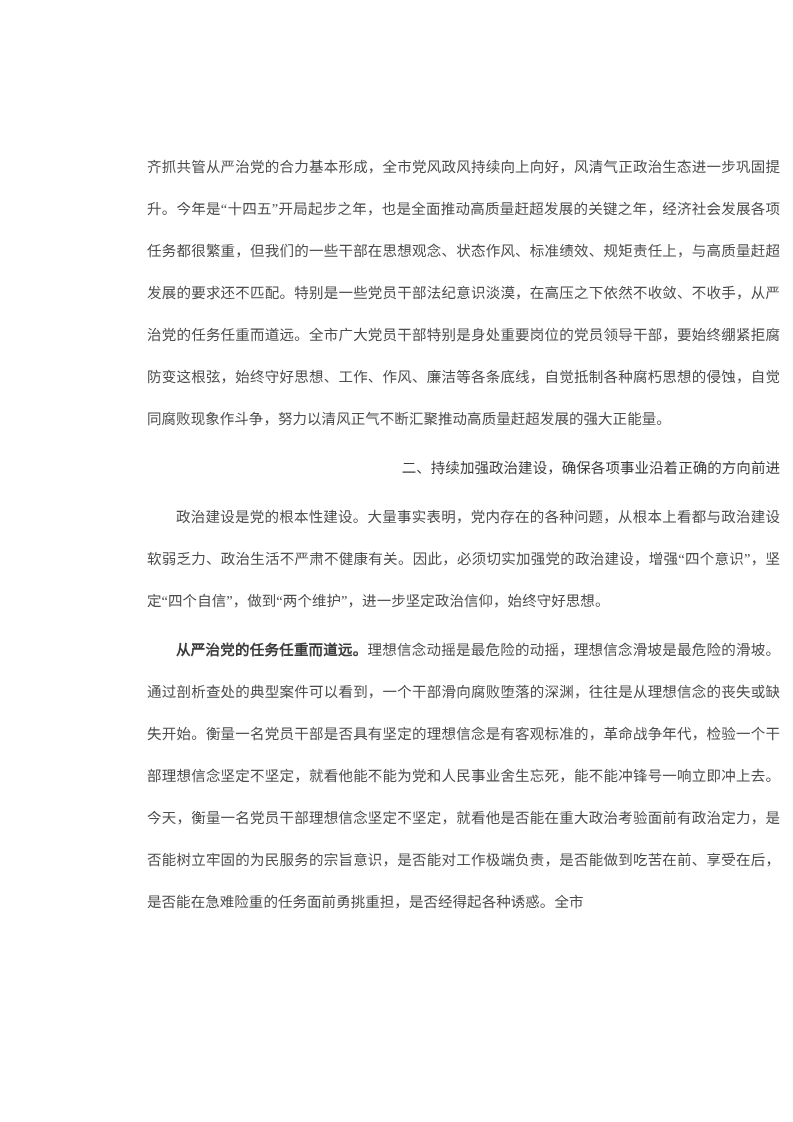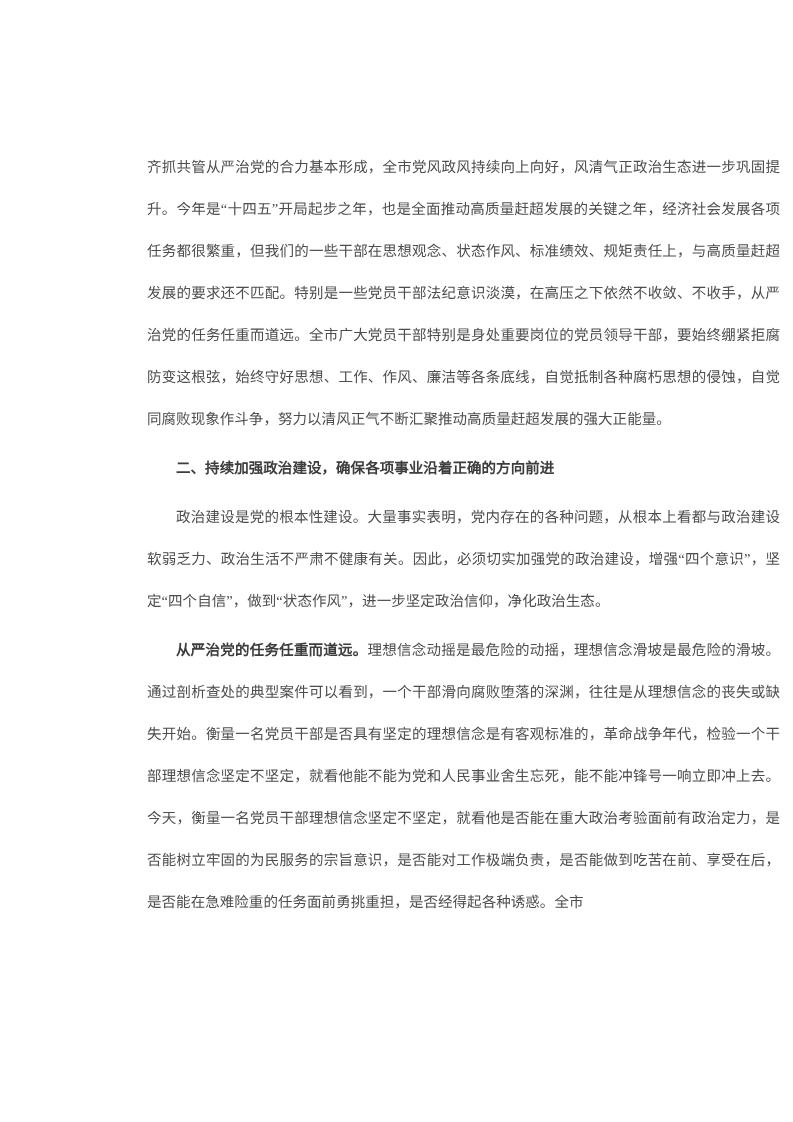--- a/index.html
+++ b/index.html
@@ -30,33 +30,33 @@
     color: var(--text-color, #4d4d4d);
     text-align: justify;
     text-justify: inter-ideograph;
     text-indent: 2em;
     word-break: normal;
   }
   .para.no-indent {
     text-indent: 0;
   }
   .heading {
-    font-weight: bold;
+    font-weight: normal;
     color: var(--bold-color, #3d3d3d);
-    text-align: left;
+    text-align: right;
   }
   .lead {
     font-weight: bold;
     color: var(--bold-color, #3d3d3d);
   }
 </style>
 </head>
 <body>
 
 <div class="page">
   <p class="para no-indent">齐抓共管从严治党的合力基本形成，全市党风政风持续向上向好，风清气正政治生态进一步巩固提升。今年是“十四五”开局起步之年，也是全面推动高质量赶超发展的关键之年，经济社会发展各项任务都很繁重，但我们的一些干部在思想观念、状态作风、标准绩效、规矩责任上，与高质量赶超发展的要求还不匹配。特别是一些党员干部法纪意识淡漠，在高压之下依然不收敛、不收手，从严治党的任务任重而道远。全市广大党员干部特别是身处重要岗位的党员领导干部，要始终绷紧拒腐防变这根弦，始终守好思想、工作、作风、廉洁等各条底线，自觉抵制各种腐朽思想的侵蚀，自觉同腐败现象作斗争，努力以清风正气不断汇聚推动高质量赶超发展的强大正能量。</p>
 
   <h2 class="para heading">二、持续加强政治建设，确保各项事业沿着正确的方向前进</h2>
 
-  <p class="para">政治建设是党的根本性建设。大量事实表明，党内存在的各种问题，从根本上看都与政治建设软弱乏力、政治生活不严肃不健康有关。因此，必须切实加强党的政治建设，增强“四个意识”，坚定“四个自信”，做到“状态作风”，进一步坚定政治信仰，净化政治生态。</p>
+  <p class="para">政治建设是党的根本性建设。大量事实表明，党内存在的各种问题，从根本上看都与政治建设软弱乏力、政治生活不严肃不健康有关。因此，必须切实加强党的政治建设，增强“四个意识”，坚定“四个自信”，做到“两个维护”，进一步坚定政治信仰，始终守好思想。</p>
 
   <p class="para"><strong class="lead">从严治党的任务任重而道远。</strong><span>理想信念动摇是最危险的动摇，理想信念滑坡是最危险的滑坡。通过剖析查处的典型案件可以看到，一个干部滑向腐败堕落的深渊，往往是从理想信念的丧失或缺失开始。衡量一名党员干部是否具有坚定的理想信念是有客观标准的，革命战争年代，检验一个干部理想信念坚定不坚定，就看他能不能为党和人民事业舍生忘死，能不能冲锋号一响立即冲上去。今天，衡量一名党员干部理想信念坚定不坚定，就看他是否能在重大政治考验面前有政治定力，是否能树立牢固的为民服务的宗旨意识，是否能对工作极端负责，是否能做到吃苦在前、享受在后，是否能在急难险重的任务面前勇挑重担，是否经得起各种诱惑。全市</span></p>
 </div>
 
 </body></html>

